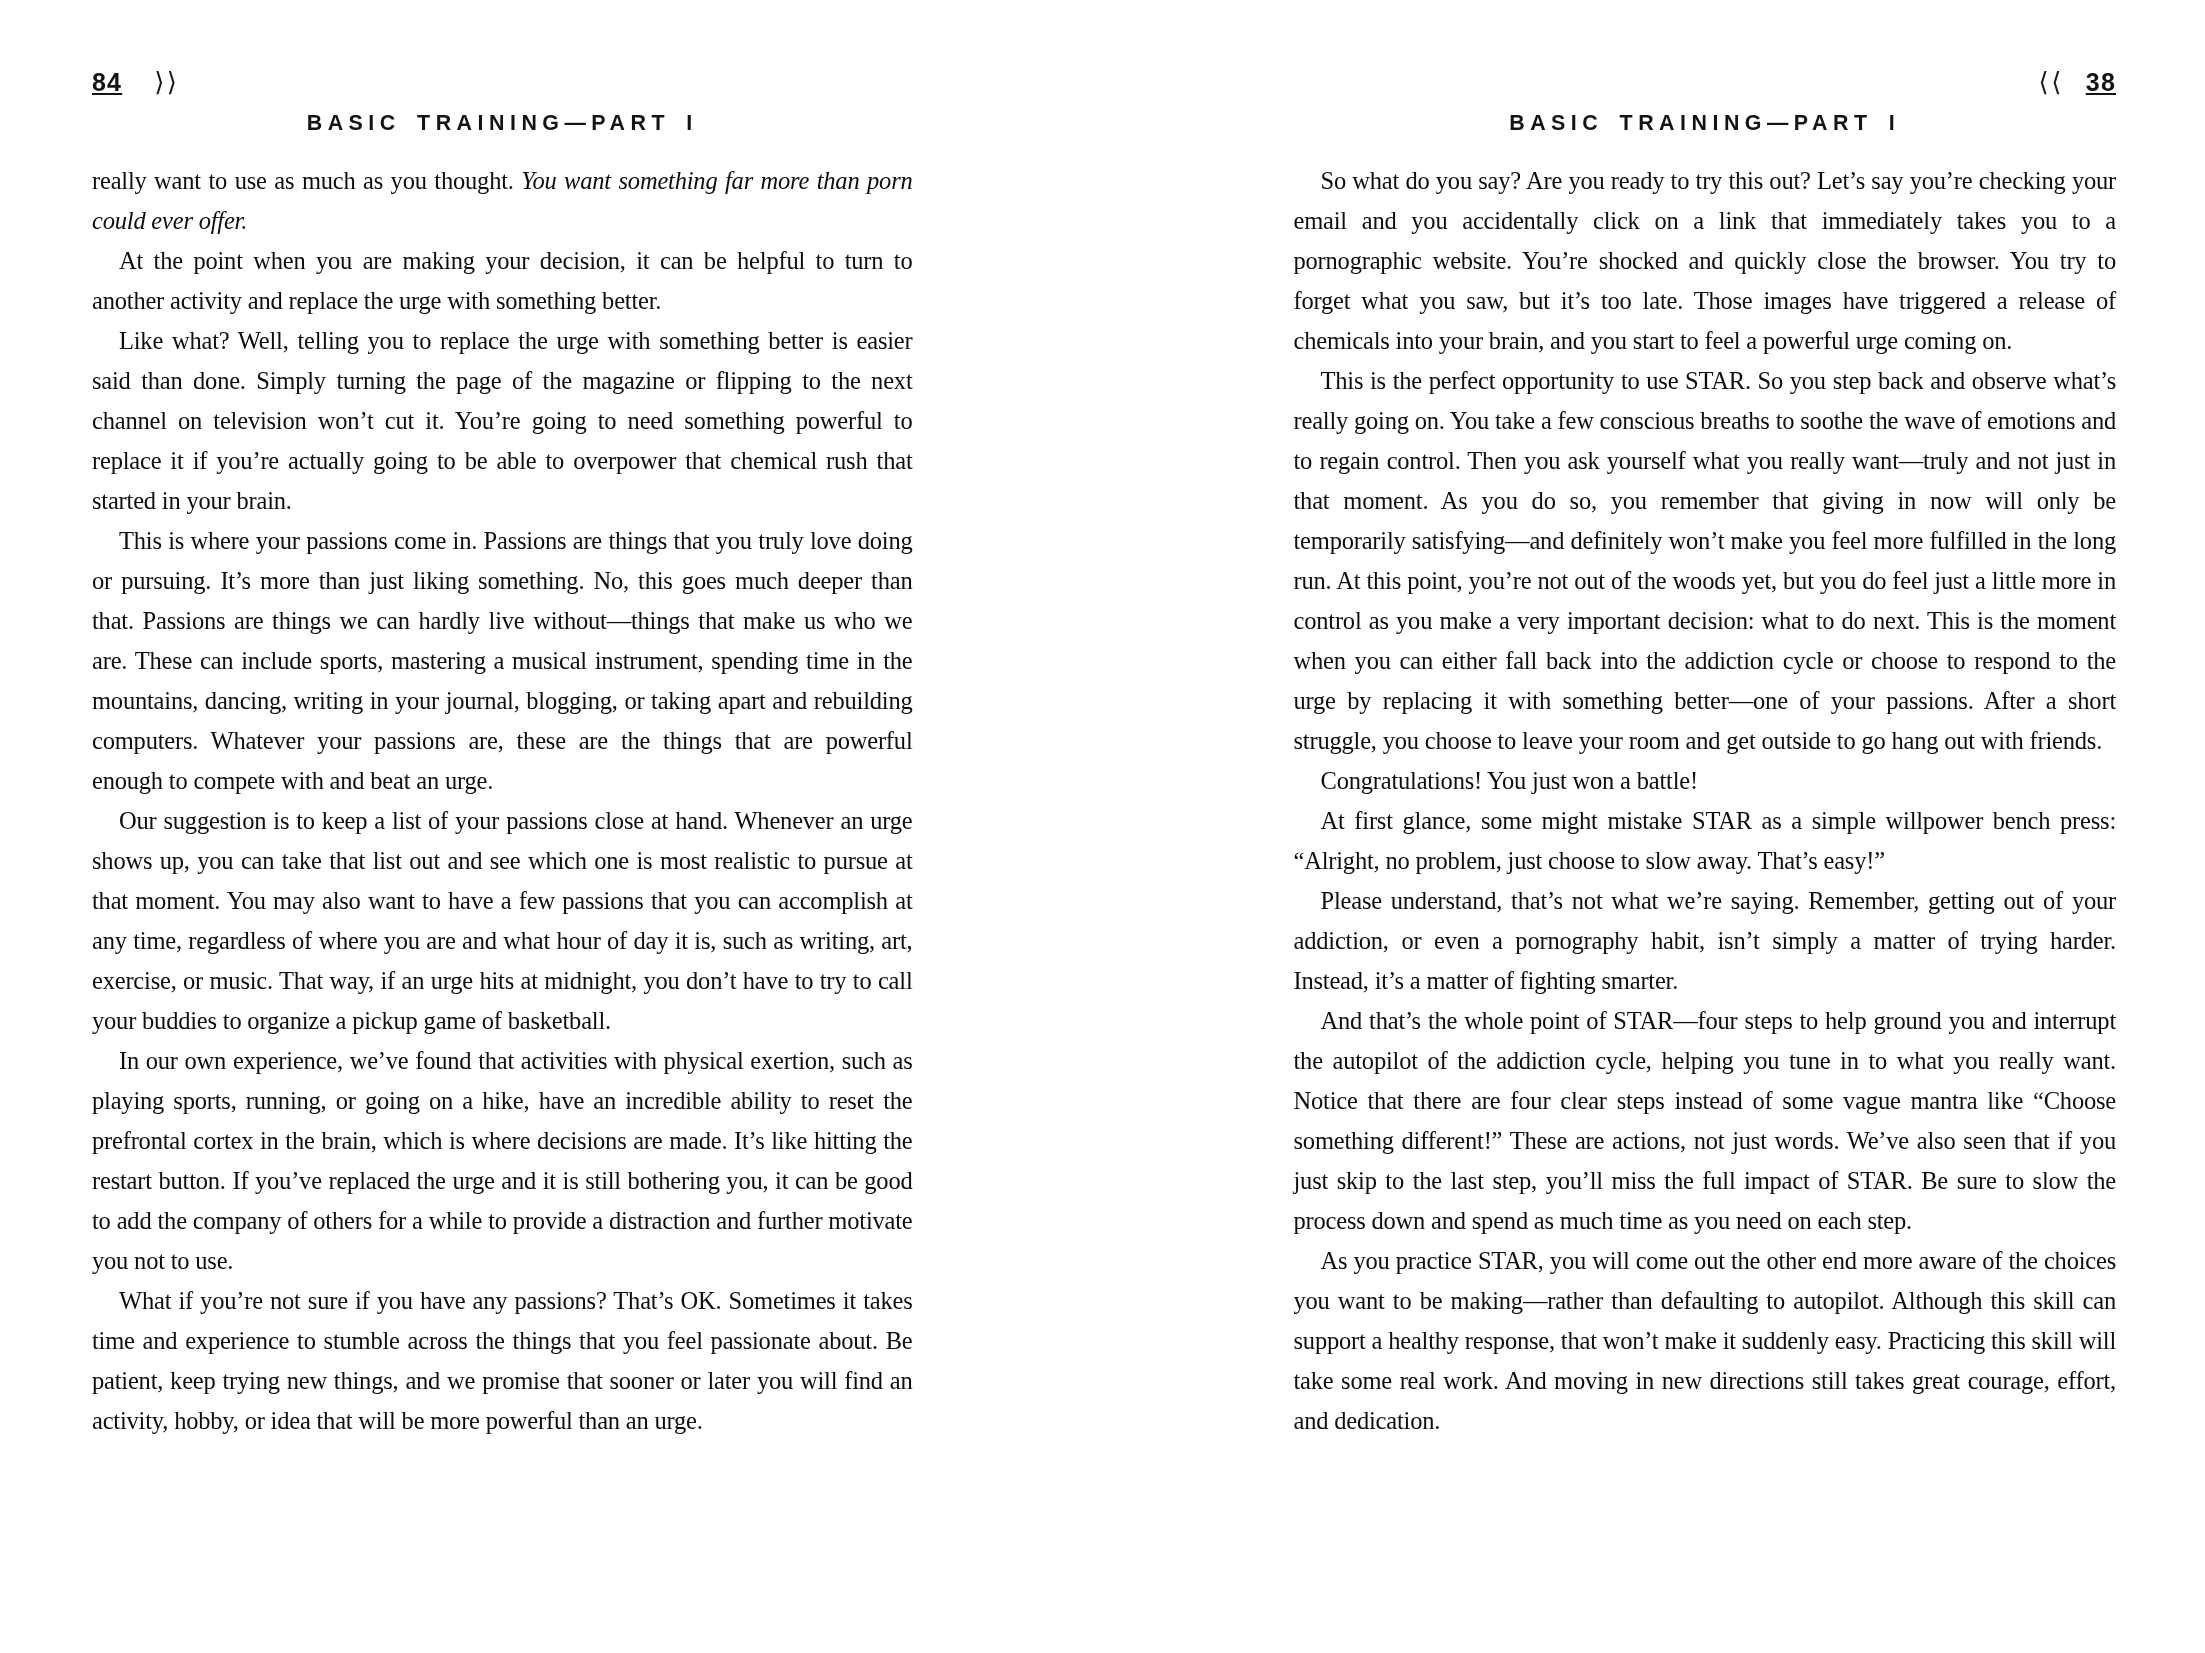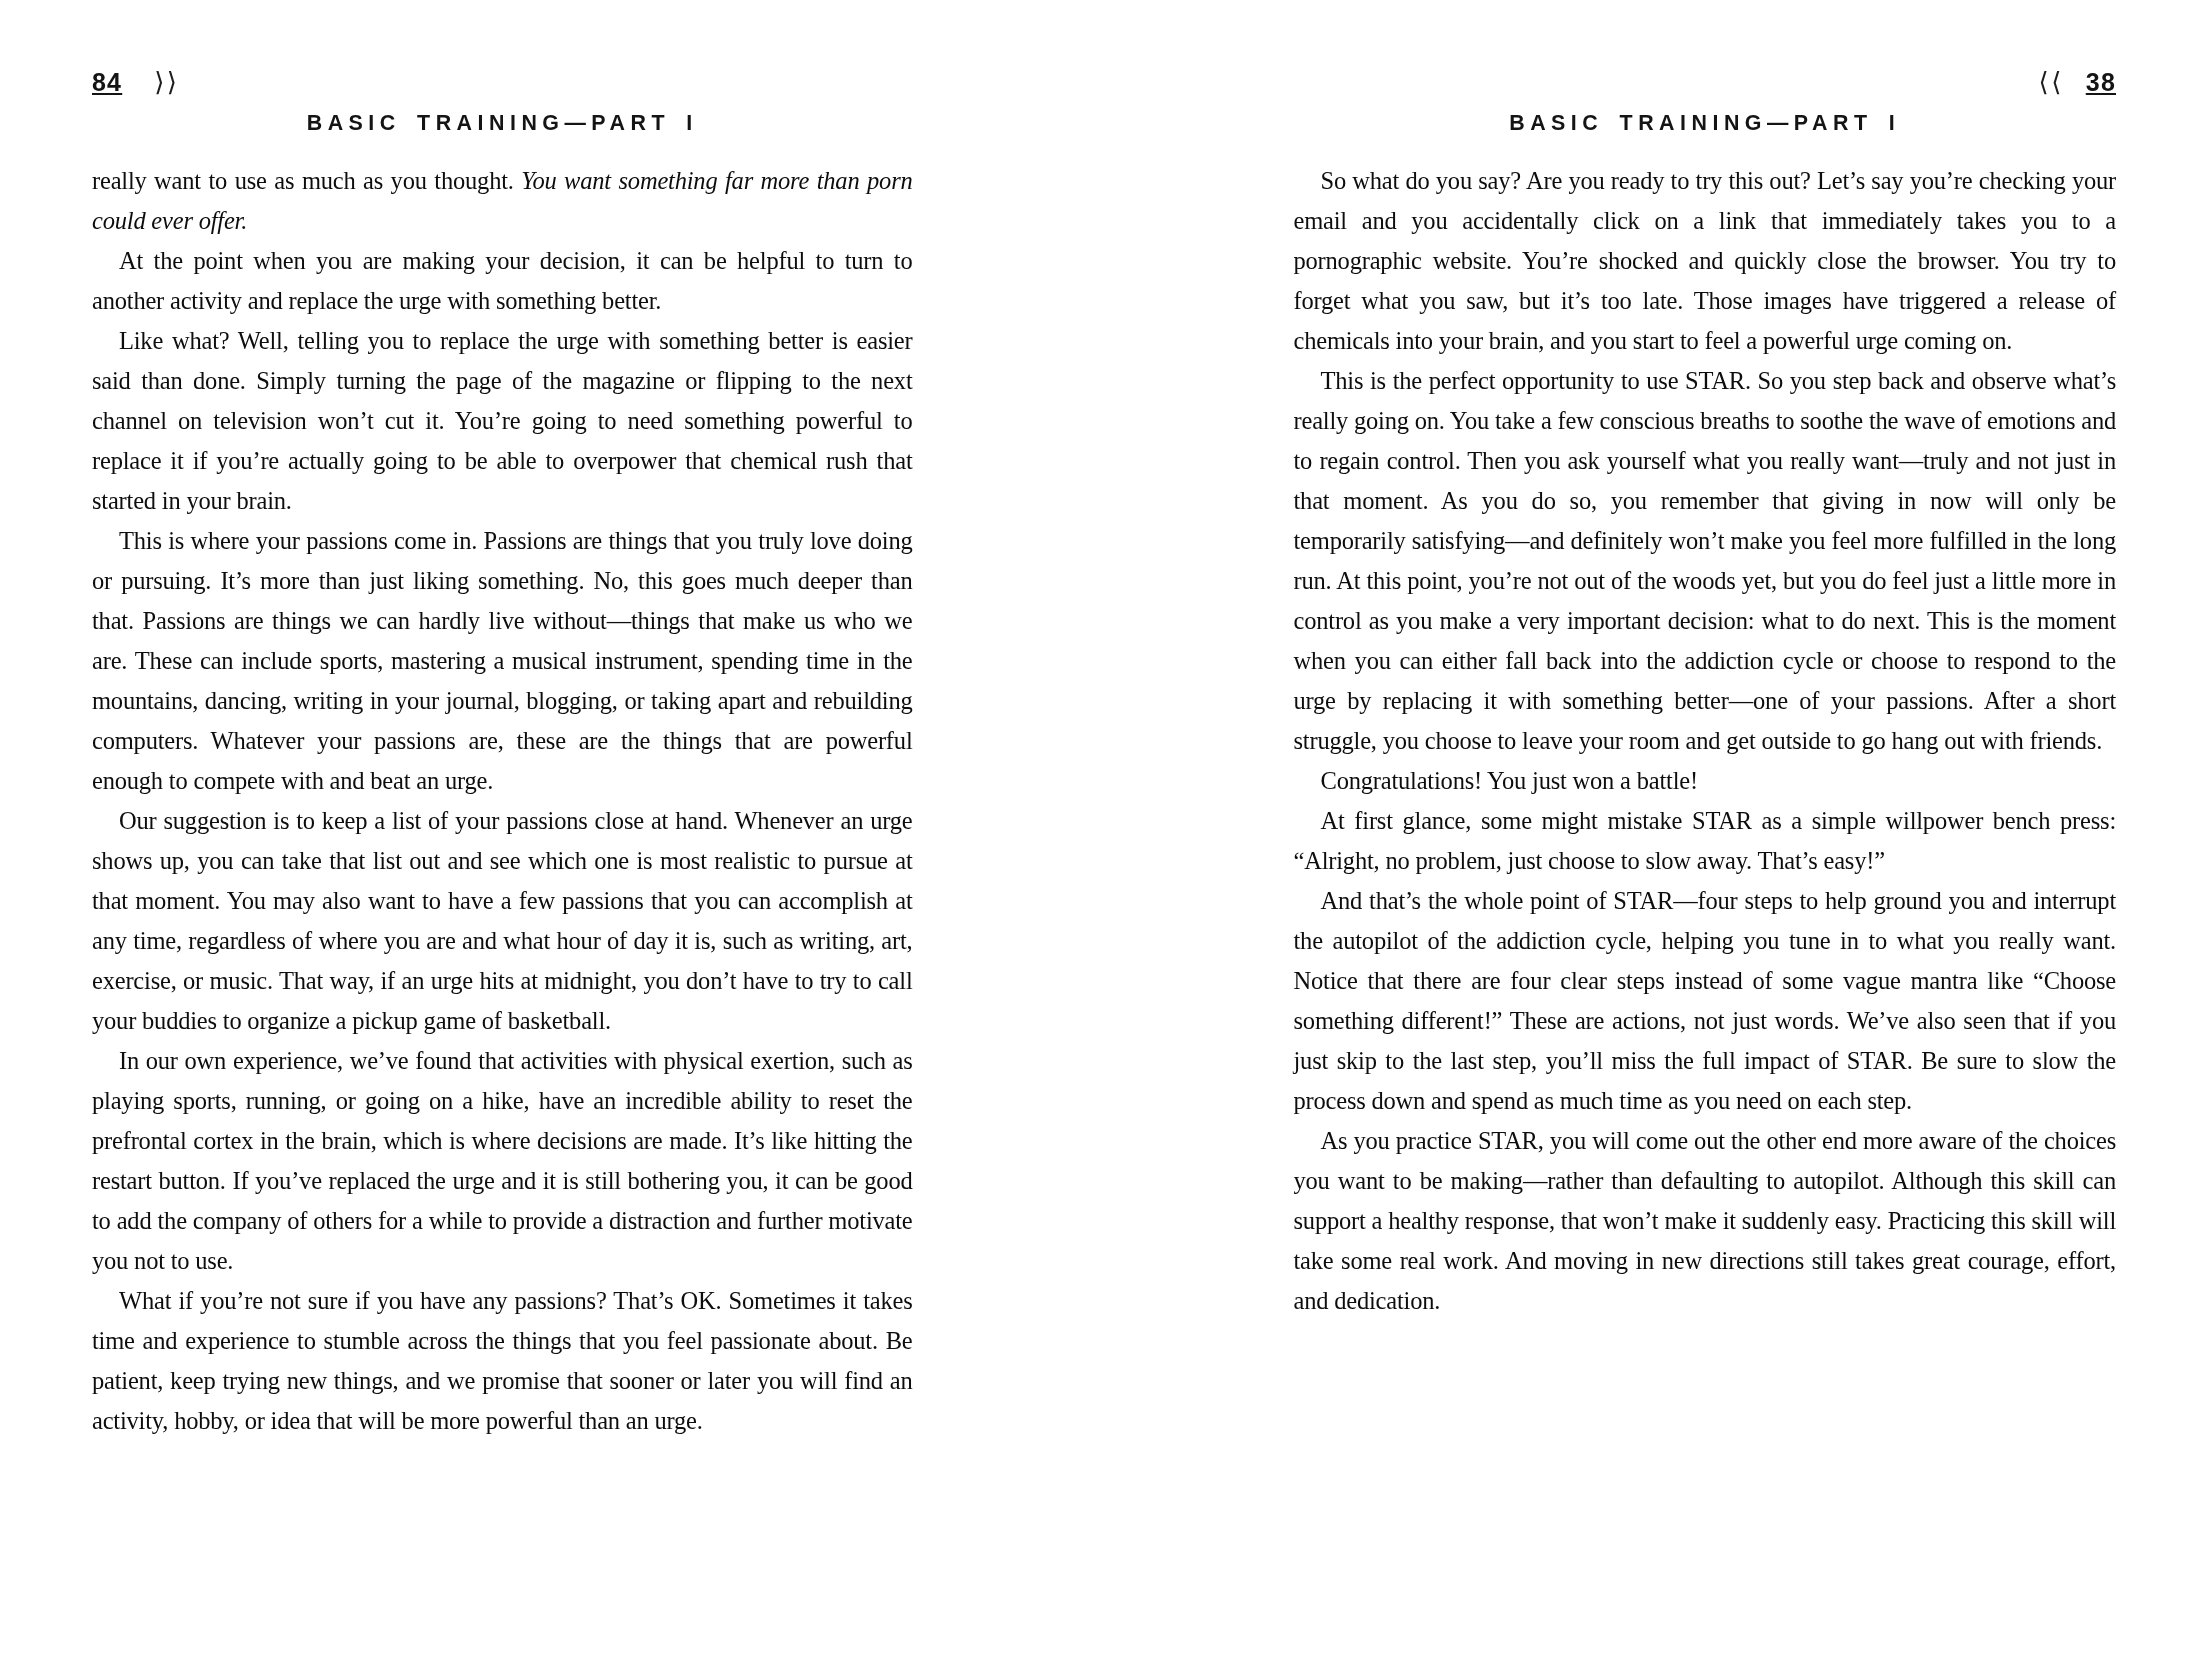--- a/index.html
+++ b/index.html
@@ -115,19 +115,20 @@
     <header class="page-header">
       <span class="header-title">BASIC TRAINING—PART I</span>
       <span class="chevrons">⟨⟨</span>
       <span class="page-number">38</span>
     </header>
     <div class="page-body">
         <p class="indent"><span class="">So what do you say? Are you ready to try this out? Let’s say you’re checking your email and you accidentally click on a link that immediately takes you to a pornographic website. You’re shocked and quickly close the browser. You try to forget what you saw, but it’s too late. Those images have triggered a release of chemicals into your brain, and you start to feel a powerful urge coming on.</span></p>
         <p class="indent"><span class="">This is the perfect opportunity to use STAR. So you step back and observe what’s really going on. You take a few conscious breaths to soothe the wave of emotions and to regain control. Then you ask yourself what you really want—truly and not just in that moment. As you do so, you remember that giving in now will only be temporarily satisfying—and definitely won’t make you feel more fulfilled in the long run. At this point, you’re not out of the woods yet, but you do feel just a little more in control as you make a very important decision: what to do next. This is the moment when you can either fall back into the addiction cycle or choose to respond to the urge by replacing it with something better—one of your passions. After a short struggle, you choose to leave your room and get outside to go hang out with friends.</span></p>
         <p class="indent"><span class="">Congratulations! You just won a battle!</span></p>
         <p class="indent"><span class="">At first glance, some might mistake STAR as a simple willpower bench press: “Alright, no problem, just choose to slow away. That’s easy!”</span></p>
+        <p class="indent"><span class="">Please understand, that’s not what we’re saying. Remember, getting out of your addiction, or even a pornography habit, isn’t simply a matter of trying harder. Instead, it’s a matter of fighting smarter.</span></p>
         <p class="indent"><span class="">And that’s the whole point of STAR—four steps to help ground you and interrupt the autopilot of the addiction cycle, helping you tune in to what you really want. Notice that there are four clear steps instead of some vague mantra like “Choose something different!” These are actions, not just words. We’ve also seen that if you just skip to the last step, you’ll miss the full impact of STAR. Be sure to slow the process down and spend as much time as you need on each step.</span></p>
         <p class="indent"><span class="">As you practice STAR, you will come out the other end more aware of the choices you want to be making—rather than defaulting to autopilot. Although this skill can support a healthy response, that won’t make it suddenly easy. Practicing this skill will take some real work. And moving in new directions still takes great courage, effort, and dedication.</span></p>
       </div>
   </section>
 
 </div>
 
 
 </body></html>

